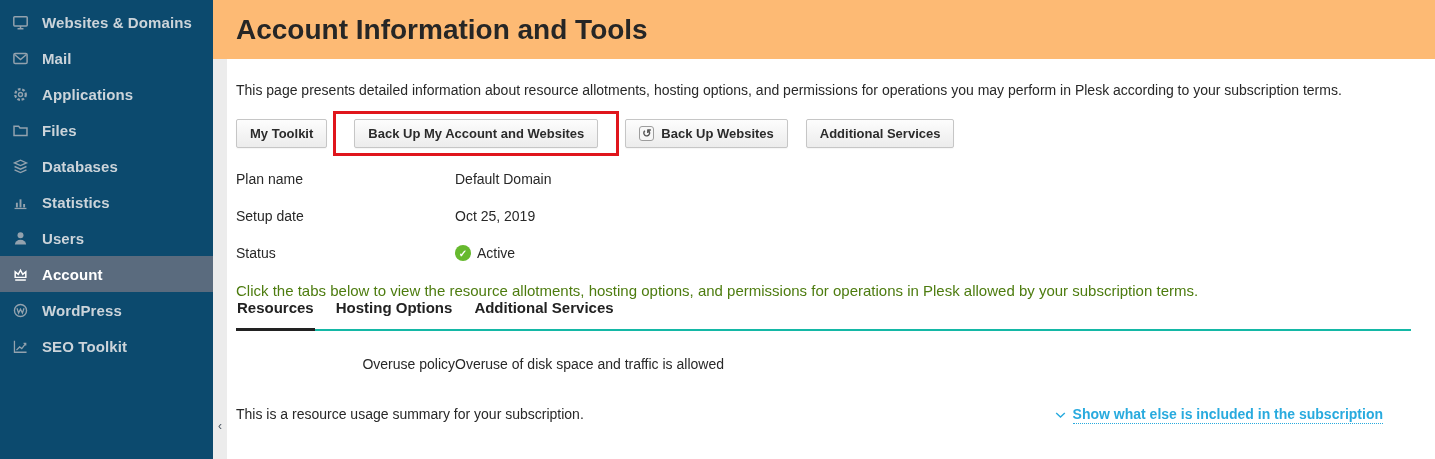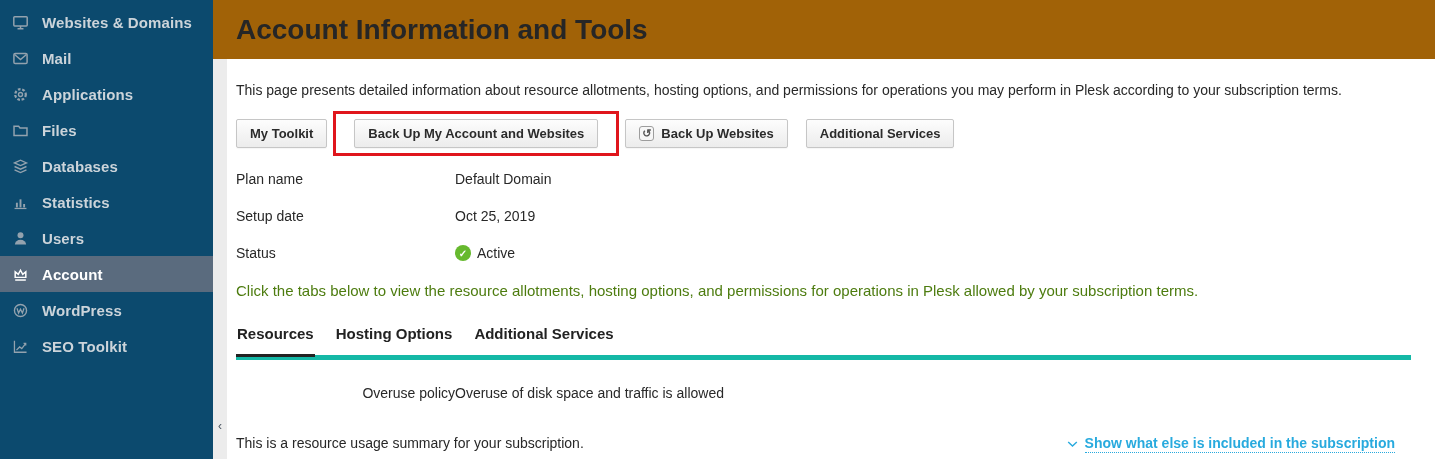--- a/index.html
+++ b/index.html
@@ -32,21 +32,21 @@
     margin-right:13px;
     color:#93a2ae;
   }
   .side-item.selected { background:#5a6b7e; color:#ffffff; }
   .side-item.selected .sicon { color:#ffffff; }
   .sicon svg { display:block; }
 
   
   .main { position:relative; flex:1; height:459px; background:#ffffff; }
   .title-band {
-    height:59px; background:#a16207;
+    height:59px; background:#fdba74;
     display:flex; align-items:center;
     padding-left:23px;
   }
   .page-title { font-size:28px; font-weight:600; color:#262626; }
 
   .collapse-strip {
     position:absolute; left:0; top:59px; bottom:0;
     width:14px; background:#ececec;
   }
   .collapse-btn {
@@ -96,22 +96,21 @@
     background:#66b92e; color:#fff;
     display:inline-flex; align-items:center; justify-content:center;
     font-size:10px; font-weight:700; margin-right:6px;
   }
 
   .tabs-hint { font-size:15px; color:#4d7c0f; margin-top:4px; }
 
   
   .tab-bar {
     display:flex; gap:20px;
-    margin-top:26px;
-    border-bottom:5px solid #14b8a6;
+    border-bottom:2px solid #14b8a6;
   }
   .tab {
     font-size:15px; font-weight:600; color:#222;
     padding:0 1px 12px 1px;
     cursor:pointer;
     border-bottom:3px solid transparent;
     margin-bottom:-2px;
   }
   .tab.active { border-bottom-color:#222; }
 
@@ -119,21 +118,21 @@
 
   
   .bottom-row {
     margin-top:34px;
     display:flex; align-items:flex-start; justify-content:space-between;
   }
   .summary { font-size:14px; color:#282828; }
   .sub-link {
     display:inline-flex; align-items:center;
     color:#28aade; font-size:14px; font-weight:600;
-    cursor:pointer; margin-right:16px;
+    cursor:pointer; margin-right:28px;
   }
   .sub-link .chev { margin-right:7px; display:inline-flex; }
   .sub-link .lnk { border-bottom:1px dotted #28aade; padding-bottom:1px; }
 </style>
 </head>
 <body>
 
 <nav class="sidebar">
 
   <div class="side-item">

